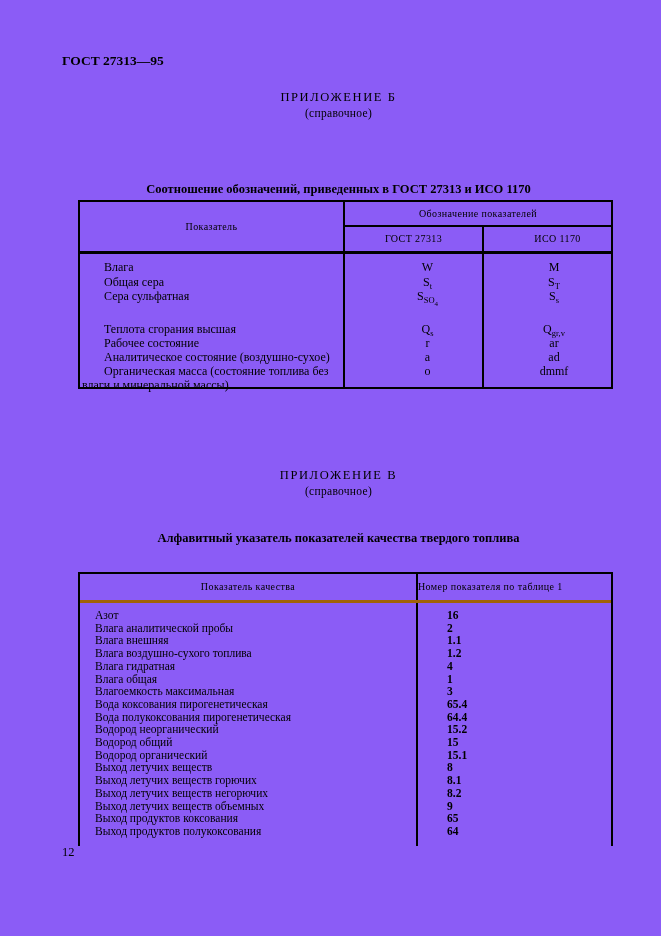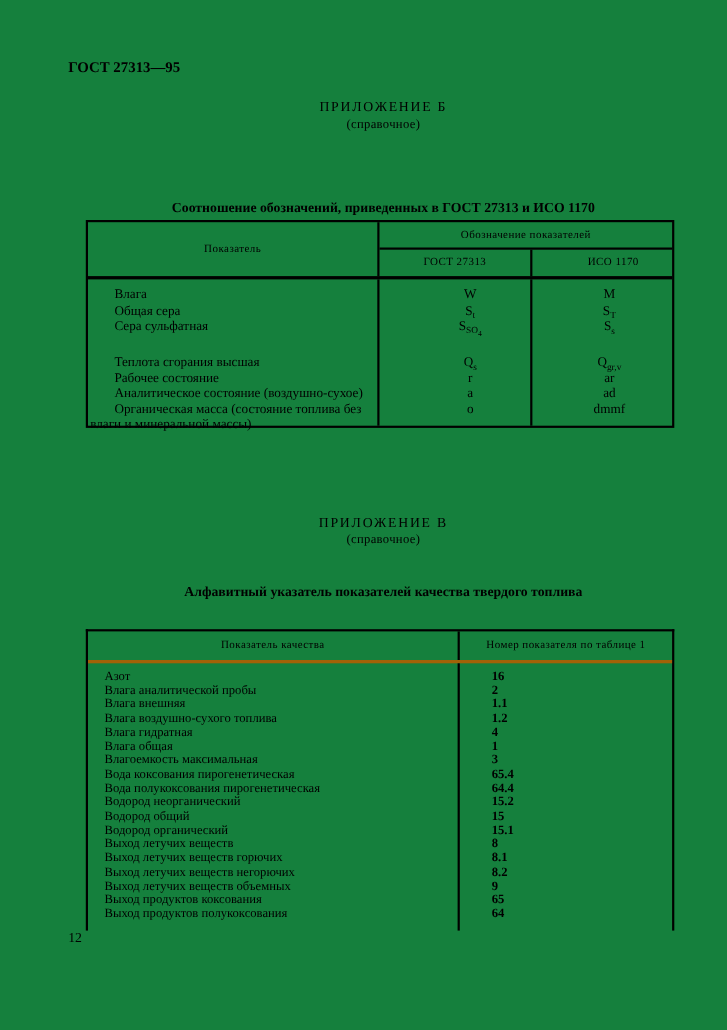--- a/index.html
+++ b/index.html
@@ -1,30 +1,30 @@
 <!DOCTYPE html>
 <html><head>
 <meta charset="utf-8">
 <style>
   html,body { margin:0; padding:0; background:#888; }
   .page {
     position:relative;
     width:661px; height:936px;
     margin:0 auto;
-    background:#15803d;
+    background:#8b5cf6;
     color:#000000;
     font-family:"Liberation Serif", serif;
     overflow:hidden;
   }
   .doc-code {
     position:absolute; left:62px; top:53px;
     font-size:13.5px; font-weight:bold;
   }
   .center-block {
-    position:absolute; left:81px; width:535px;
+    position:absolute; left:71px; width:535px;
     text-align:center;
   }
   .appendix-heading { font-size:12.5px; letter-spacing:1.6px; }
   .appendix-sub { font-size:11.5px; margin-top:2px; letter-spacing:0.3px; }
   .section-title { font-size:12.5px; font-weight:bold; }
 
   
   .t1 {
     position:absolute; left:78px; top:200px;
     width:531px;
@@ -71,21 +71,21 @@
     position:absolute; left:78px; top:572px;
     width:531px;
     border:2px solid #000; border-bottom:none;
   }
   .t2-head { display:flex; border-bottom:3px solid #a16207; }
   .t2-head-left {
     width:336px; border-right:2px solid #000;
     text-align:center; line-height:26px; height:26px;
     font-size:10px; letter-spacing:0.4px;
   }
-  .t2-head-right { flex:1; text-align:center; line-height:26px; height:20px; font-size:10px; letter-spacing:0.4px;border-radius:11px; }
+  .t2-head-right { flex:1; text-align:left; line-height:26px; height:20px; font-size:10px; letter-spacing:0.4px;border-radius:11px; }
   .t2-body { position:relative; padding:6px 0 8px 0; font-size:11.5px; }
   .t2-v1 { left:336px; }
   .t2-row { display:flex; line-height:12.7px; }
   .t2-label { width:338px; box-sizing:border-box; padding-left:15px; }
   .t2-num { flex:1; padding-left:29px;font-weight:bold; }
 
   .page-number { position:absolute; left:62px; top:845px; font-size:12.5px; }
 </style>
 </head>
 <body>

